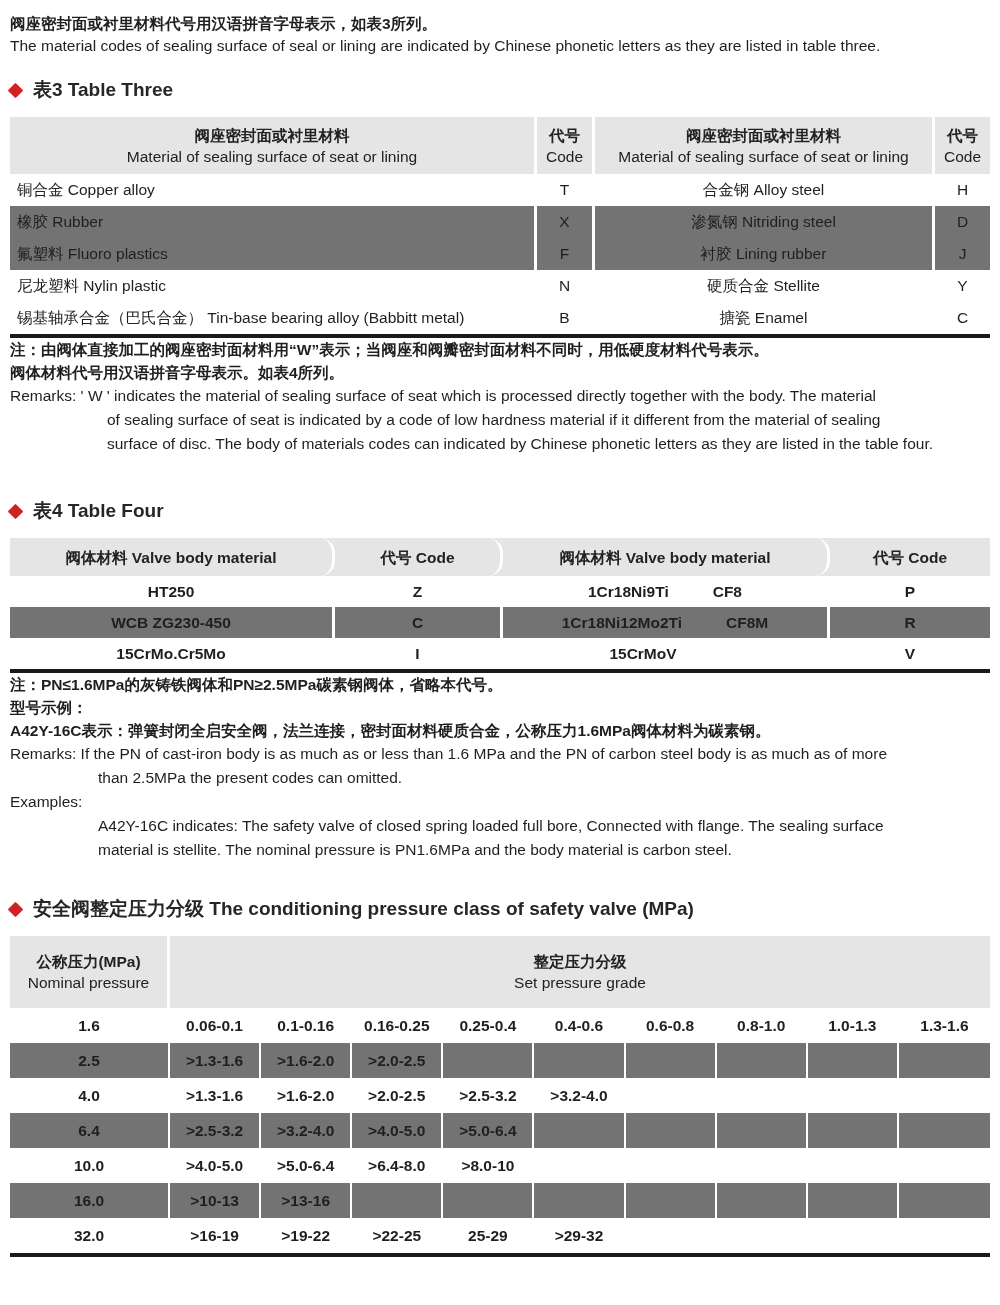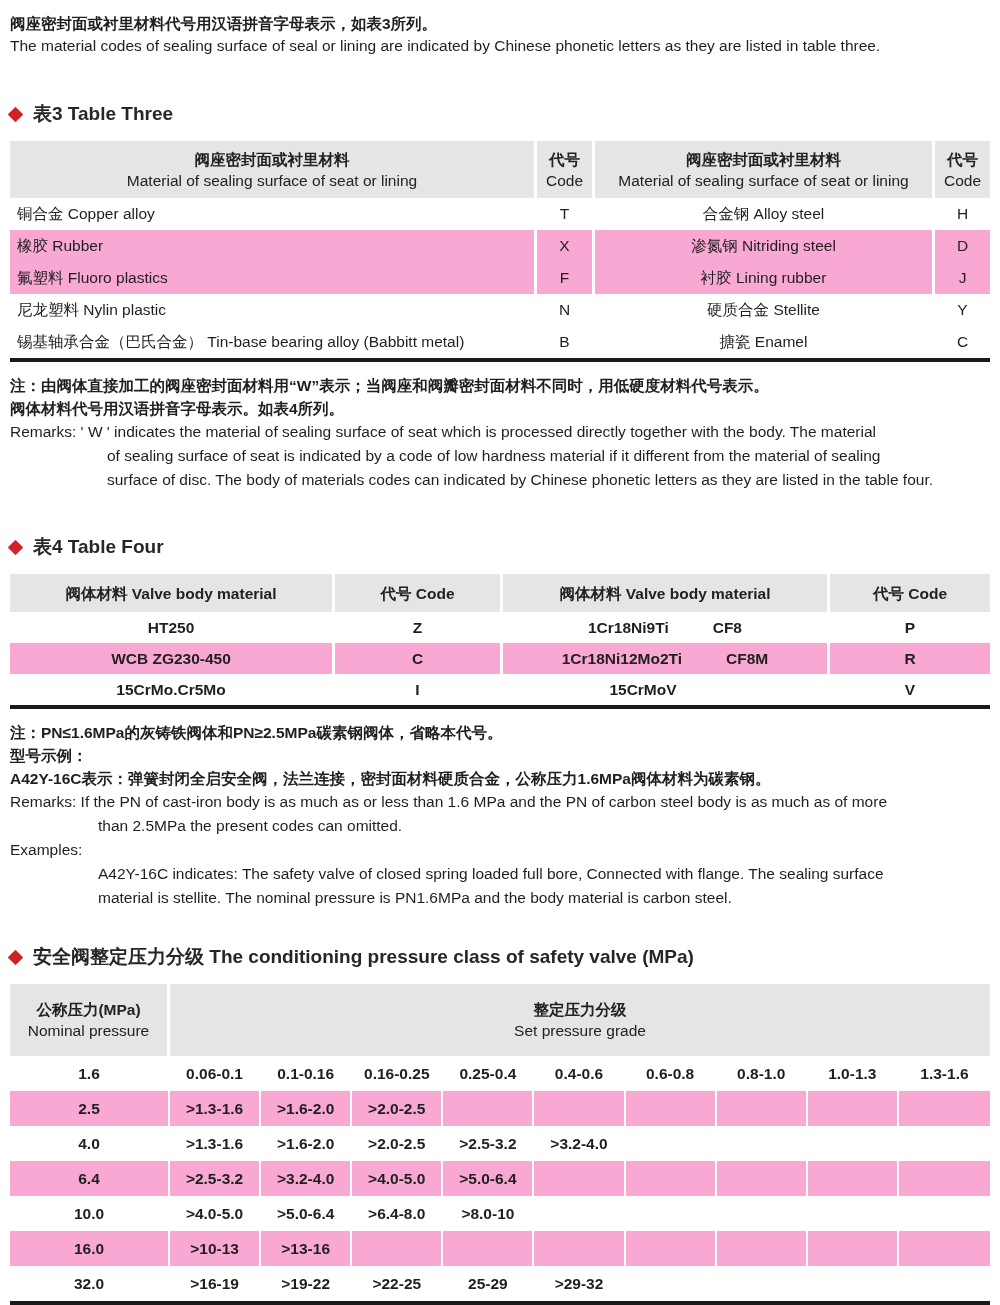--- a/index.html
+++ b/index.html
@@ -5,21 +5,21 @@
   * { margin:0; padding:0; box-sizing:border-box; }
   html,body { background:#ffffff; }
   body {
     width:1000px; height:1305px; overflow:hidden;
     font-family:"Liberation Sans", sans-serif;
     color:#1f1f1f;
   }
   .page { padding:13px 10px 0 10px; }
 
   
-  .intro { margin-bottom:44px; }
+  .intro { margin-bottom:20px; }
   .intro .zh { font-size:15.5px; font-weight:700; line-height:22px; }
   .intro .en { font-size:15.5px; line-height:22px; }
 
   
   .sec-title {
     display:flex; align-items:center; gap:12px;
     font-size:19px; font-weight:700; color:#262626;
     margin-bottom:14px;
   }
   .diamond {
@@ -30,38 +30,38 @@
   
   .gtable { width:980px; border-bottom:4px solid #1a1a1a; }
   .hrow, .brow { display:grid; }
   .hrow { background:#e5e5e5; }
   .hc, .c {
     display:flex; flex-direction:column; align-items:center; justify-content:center;
     border-right:3px solid #ffffff; min-width:0;
   }
   .hc:last-child, .c:last-child { border-right:none; }
   .c { flex-direction:row; font-size:15.5px; }
-  .brow.alt { background:#f9a8d4; }
+  .brow.alt { background:#737373; }
   .hzh { font-size:15.5px; font-weight:700; line-height:21px; color:#222; }
   .hen { font-size:15.5px; line-height:21px; color:#222; }
 
   
   .t3 .hrow { grid-template-columns:527px 58px 340px 55px; height:57px; }
   .t3 .brow { grid-template-columns:527px 58px 340px 55px; height:32px; }
   .t3 .c.left { justify-content:flex-start; padding-left:7px; }
 
   
   .t4 .hrow { grid-template-columns:325px 168px 327px 160px; height:38px; }
   .t4 .brow { grid-template-columns:325px 168px 327px 160px; height:31px; }
   .t4 .c { font-weight:600; }
-  .t4 .hc { flex-direction:row; gap:0; }
+  .t4 .hc { flex-direction:row; gap:0;border-radius:15px; }
   .t4 .rsplit { gap:44px; }
 
   
-  .notes { margin-top:12px; }
+  .notes { }
   .notes .zh { font-size:15.5px; font-weight:700; line-height:23px; }
   .notes .en { font-size:15.5px; line-height:24px; }
   .notes .indent97 { padding-left:97px; }
   .notes .indent88 { padding-left:88px; }
   .t3-notes { margin-bottom:42px; }
   .t4-notes { margin-bottom:34px; }
 
   
   .pt .hrow { grid-template-columns:160px 1fr; height:72px; }
   .pt .brow { grid-template-columns:160px repeat(9, 1fr); height:35px; }

